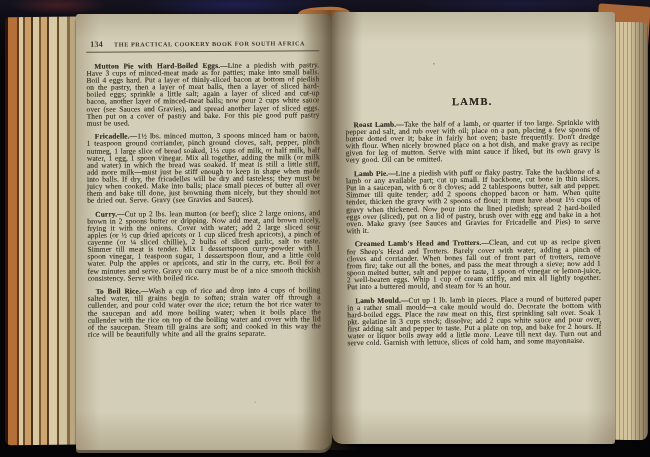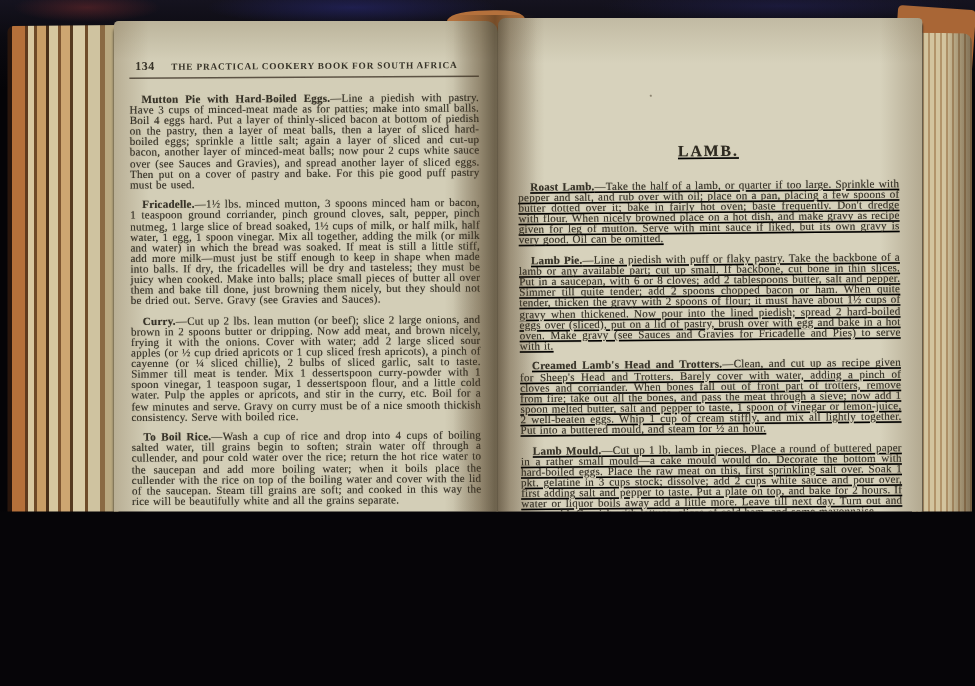--- a/index.html
+++ b/index.html
@@ -2,21 +2,21 @@
 <html><head>
 <meta charset="utf-8">
 <style>
   html,body{margin:0;padding:0;}
   body{
     width:650px;height:457px;overflow:hidden;
     background:#060508;
     font-family:"Liberation Serif","DejaVu Serif",serif;
   }
   .scene{
-    position:relative;width:650px;height:341px;overflow:hidden;
+    position:relative;width:650px;height:457px;overflow:hidden;
     background:
       radial-gradient(ellipse 70px 14px at 58px 5px, rgba(130,45,45,.45), transparent 70%),
       radial-gradient(ellipse 130px 16px at 235px 5px, rgba(40,42,120,.55), transparent 75%),
       radial-gradient(ellipse 160px 14px at 520px 4px, rgba(35,35,95,.45), transparent 75%),
       linear-gradient(180deg,#15131f 0px,#0b0a10 26px,#050407 60px);
   }
   
   .cover-spine-top{
     position:absolute;left:298px;top:7px;width:52px;height:16px;
     background:#b5713c;border-radius:40% 40% 20% 20%;
@@ -73,21 +73,20 @@
   .page-right{
     left:332px;top:12px;width:283px;height:432px;
     background:
       radial-gradient(circle 1.5px at 36% 12%, rgba(70,60,40,.7), transparent 70%),
       radial-gradient(circle 2px at 80% 62%, rgba(130,100,55,.4), transparent 70%),
       linear-gradient(90deg, rgba(92,70,44,.40), rgba(0,0,0,0) 11%, rgba(0,0,0,0) 90%, rgba(105,85,55,.33)),
       linear-gradient(180deg, rgba(108,92,62,.2), rgba(0,0,0,0) 7%, rgba(0,0,0,0) 92%, rgba(112,94,62,.28)),
       #d7d2bc;
     border-radius:5px 3px 3px 10px;
     box-shadow:0 3px 1px rgba(0,0,0,.75);
-    text-decoration:underline;
   }
   
   .gutter{
     position:absolute;left:302px;top:10px;width:56px;height:440px;z-index:5;
     background:linear-gradient(90deg, rgba(0,0,0,0),
       rgba(72,54,30,.30) 32%, rgba(48,36,18,.48) 50%,
       rgba(72,54,30,.22) 68%, rgba(0,0,0,0));
     pointer-events:none;
   }
   

